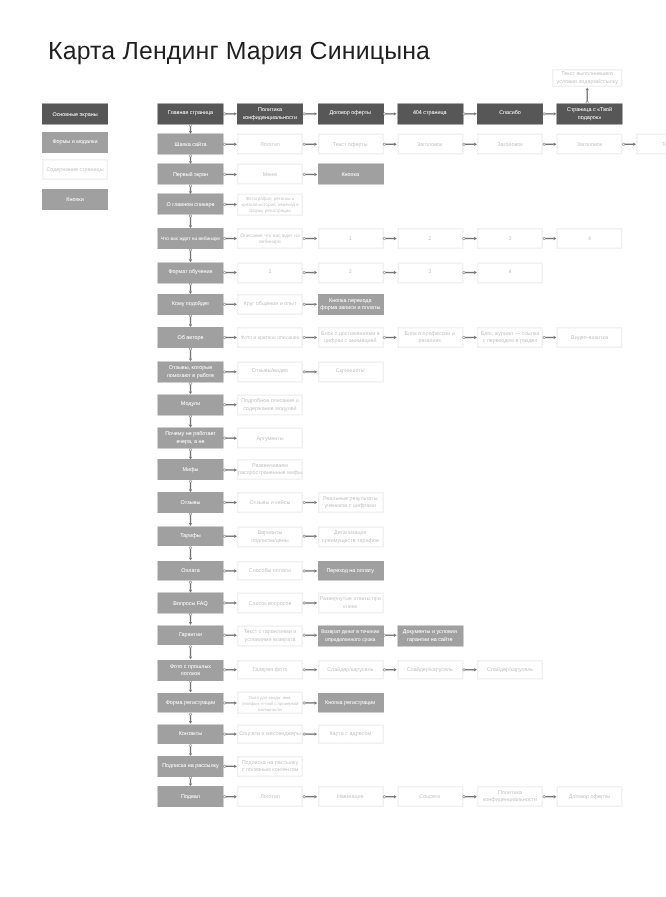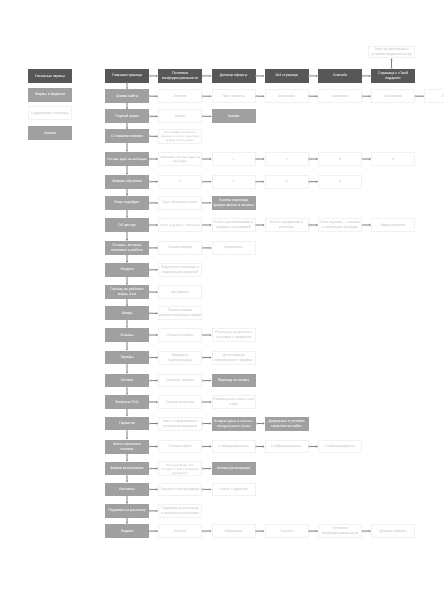--- a/index.html
+++ b/index.html
@@ -16,20 +16,21 @@
   .d{background:#575757;color:#ffffff;}
   .g{background:#a0a0a0;color:#ffffff;}
   .w{background:#ffffff;color:#c4c4c4;border:0.5px solid #f1f1f1;}
   .legend,.flow,.flow-row{position:absolute;left:0;top:0;width:0;height:0;}
   svg#edges{position:absolute;left:0;top:0;width:444px;height:598px;pointer-events:none;}
 </style>
 </head>
 <body>
 
 <div id="canvas">
+<h1 class="title">Карта Лендинг Мария Синицына</h1>
 <div class="legend">
   <div class="node d" style="left:28px;top:69.4px;width:44px;height:13.8px;font-size:3.60px;">
         <span class="t">Основные экраны</span>
       </div>
   <div class="node g" style="left:28px;top:88.0px;width:44px;height:13.8px;font-size:3.60px;">
         <span class="t">Формы и модалки</span>
       </div>
   <div class="node w" style="left:28px;top:106.3px;width:44px;height:13.8px;font-size:3.60px;">
         <span class="t">Содержание страницы</span>
       </div>

